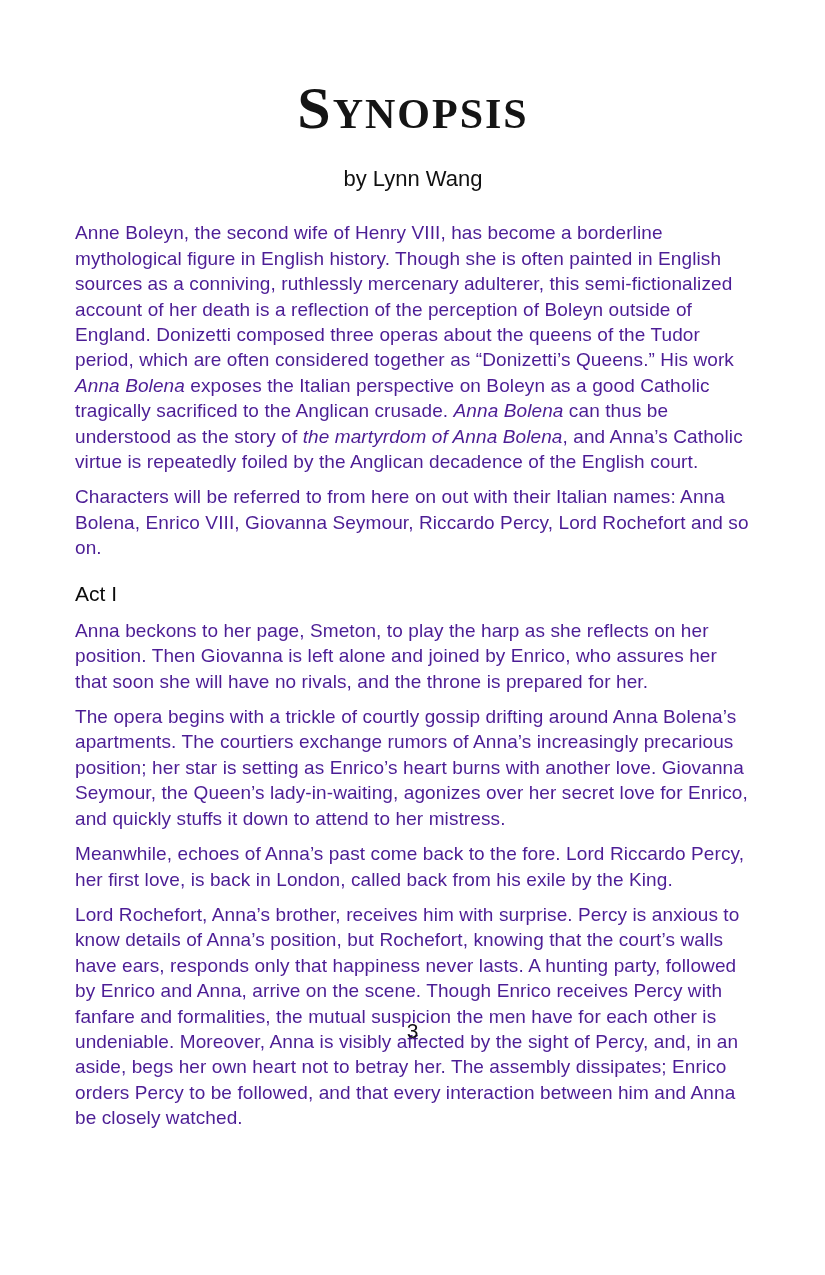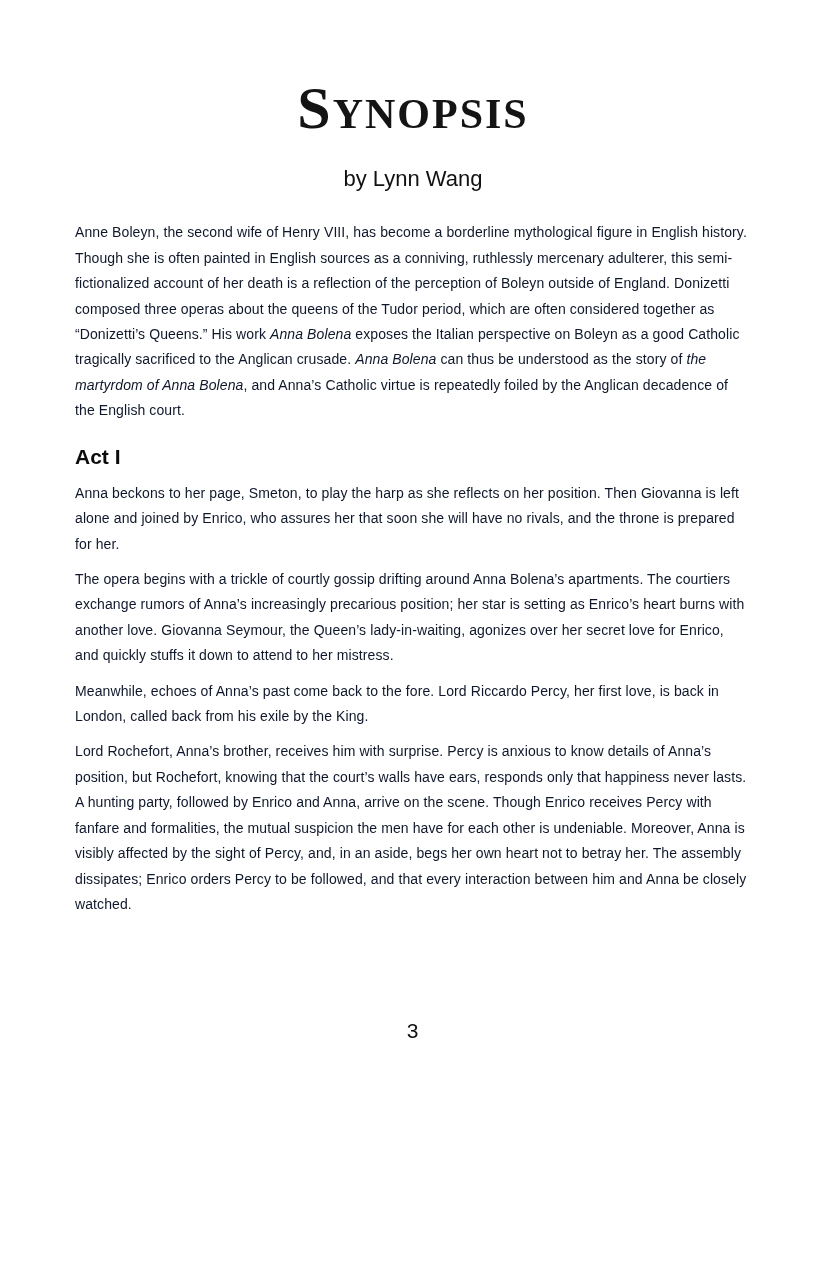--- a/index.html
+++ b/index.html
@@ -37,30 +37,30 @@
   .byline {
     margin-top: 28px;
     margin-bottom: 28px;
     text-align: center;
     font-size: 22px;
     line-height: 1.2;
     color: #111;
   }
   .body-text p {
     margin: 0 0 10px 0;
-    font-size: 14px;
+    font-size: 19px;
     line-height: 25.4px;
     letter-spacing: 0.1px;
-    color: #0f172a;
+    color: #4c1d95;
   }
   h2.act-heading {
     margin: 20px 0 12px 0;
     font-size: 21px;
     line-height: 1.2;
-    font-weight: bold;
+    font-weight: normal;
     color: #0b0b0b;
   }
   .page-number {
     position: absolute;
     bottom: 40px;
     left: 0;
     width: 825px;
     text-align: center;
     font-size: 21px;
     color: #111;
@@ -72,20 +72,21 @@
 <div class="page">
 
   <h1 class="doc-title">Synopsis</h1>
 
   <div class="byline">by Lynn Wang</div>
 
   <div class="body-text">
 
     <p><span>Anne Boleyn, the second wife of Henry VIII, has become a borderline mythological figure in English history. Though she is often painted in English sources as a conniving, ruthlessly mercenary adulterer, this semi-fictionalized account of her death is a reflection of the perception of Boleyn outside of England. Donizetti composed three operas about the queens of the Tudor period, which are often considered together as “Donizetti’s Queens.” His work </span><span style="font-style: italic;">Anna Bolena</span><span> exposes the Italian perspective on Boleyn as a good Catholic tragically sacrificed to the Anglican crusade. </span><span style="font-style: italic;">Anna Bolena</span><span> can thus be understood as the story of </span><span style="font-style: italic;">the martyrdom of Anna Bolena</span><span>, and Anna’s Catholic virtue is repeatedly foiled by the Anglican decadence of the English court.</span></p>
 
+    <p><span>Characters will be referred to from here on out with their Italian names: Anna Bolena, Enrico VIII, Giovanna Seymour, Riccardo Percy, Lord Rochefort and so on.</span></p>
 
     <h2 class="act-heading">Act I</h2>
 
     <p><span>Anna beckons to her page, Smeton, to play the harp as she reflects on her position. Then Giovanna is left alone and joined by Enrico, who assures her that soon she will have no rivals, and the throne is prepared for her.</span></p>
 
     <p><span>The opera begins with a trickle of courtly gossip drifting around Anna Bolena’s apartments. The courtiers exchange rumors of Anna’s increasingly precarious position; her star is setting as Enrico’s heart burns with another love. Giovanna Seymour, the Queen’s lady-in-waiting, agonizes over her secret love for Enrico, and quickly stuffs it down to attend to her mistress.</span></p>
 
     <p><span>Meanwhile, echoes of Anna’s past come back to the fore. Lord Riccardo Percy, her first love, is back in London, called back from his exile by the King.</span></p>
 
     <p><span>Lord Rochefort, Anna’s brother, receives him with surprise. Percy is anxious to know details of Anna’s position, but Rochefort, knowing that the court’s walls have ears, responds only that happiness never lasts. A hunting party, followed by Enrico and Anna, arrive on the scene. Though Enrico receives Percy with fanfare and formalities, the mutual suspicion the men have for each other is undeniable. Moreover, Anna is visibly affected by the sight of Percy, and, in an aside, begs her own heart not to betray her. The assembly dissipates; Enrico orders Percy to be followed, and that every interaction between him and Anna be closely watched.</span></p>

